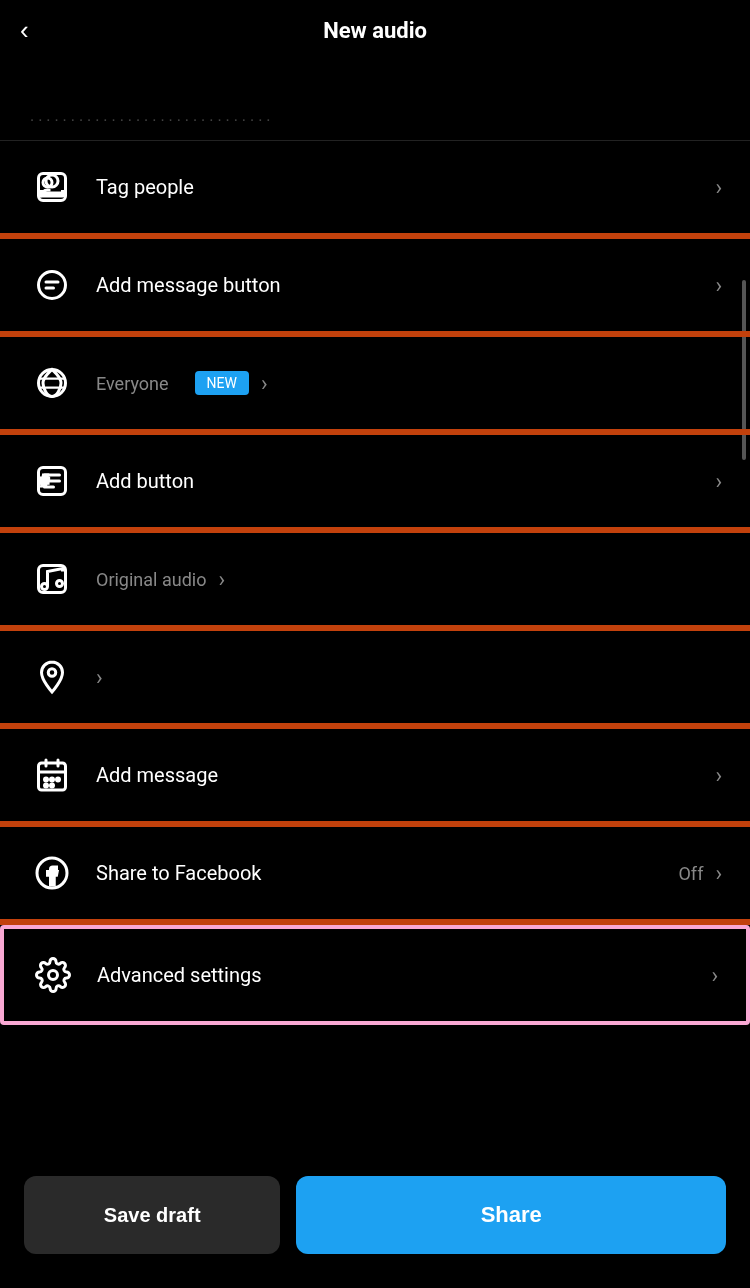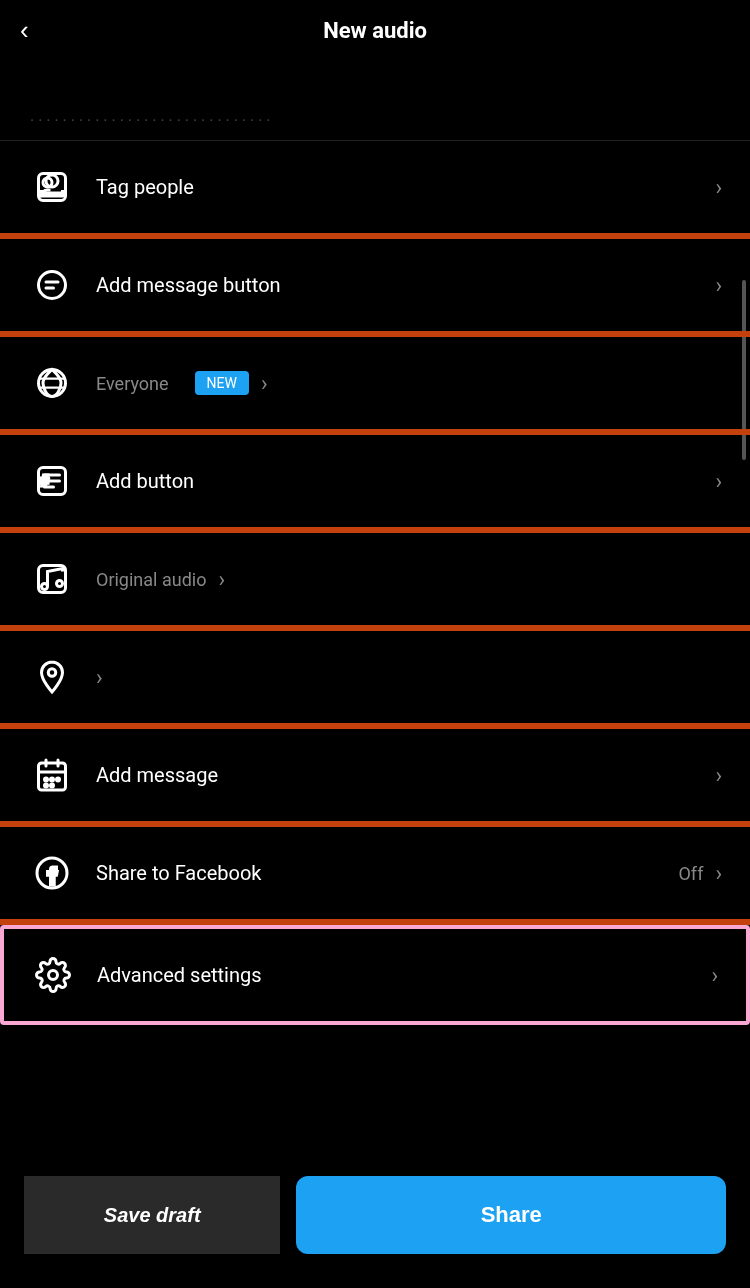--- a/index.html
+++ b/index.html
@@ -140,26 +140,25 @@
       gap: 16px;
       padding: 20px 24px 34px;
       background: #000;
     }
 
     .btn-save-draft {
       flex: 1;
       background: #2a2a2a;
       color: #fff;
       border: none;
-      border-radius: 0;
+      border-radius: 12px;
       padding: 26px 20px;
       font-size: 20px;
       font-weight: 600;
       cursor: pointer;
-      font-style: italic;
     }
 
     .btn-next {
       flex: 1.8;
       background: #1da1f2;
       color: #fff;
       border: none;
       border-radius: 12px;
       padding: 26px 20px;
       font-size: 22px;

